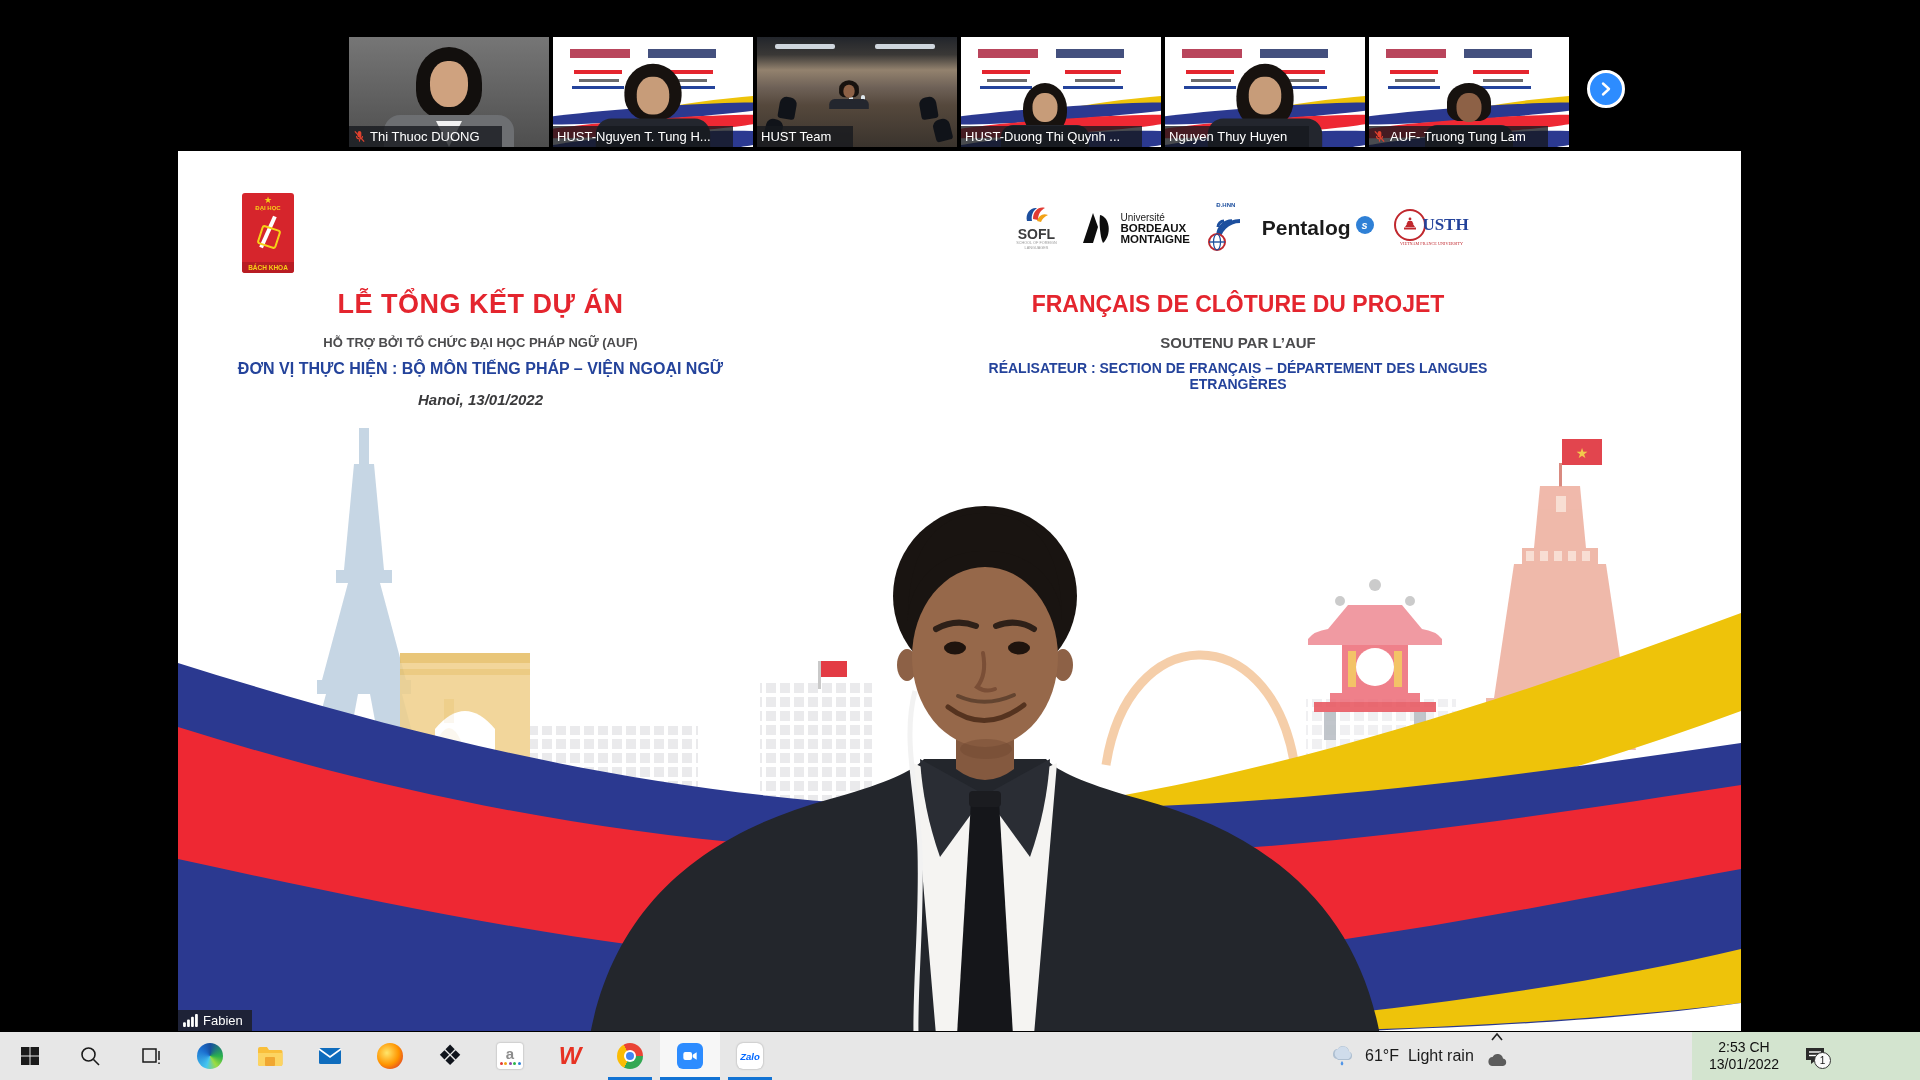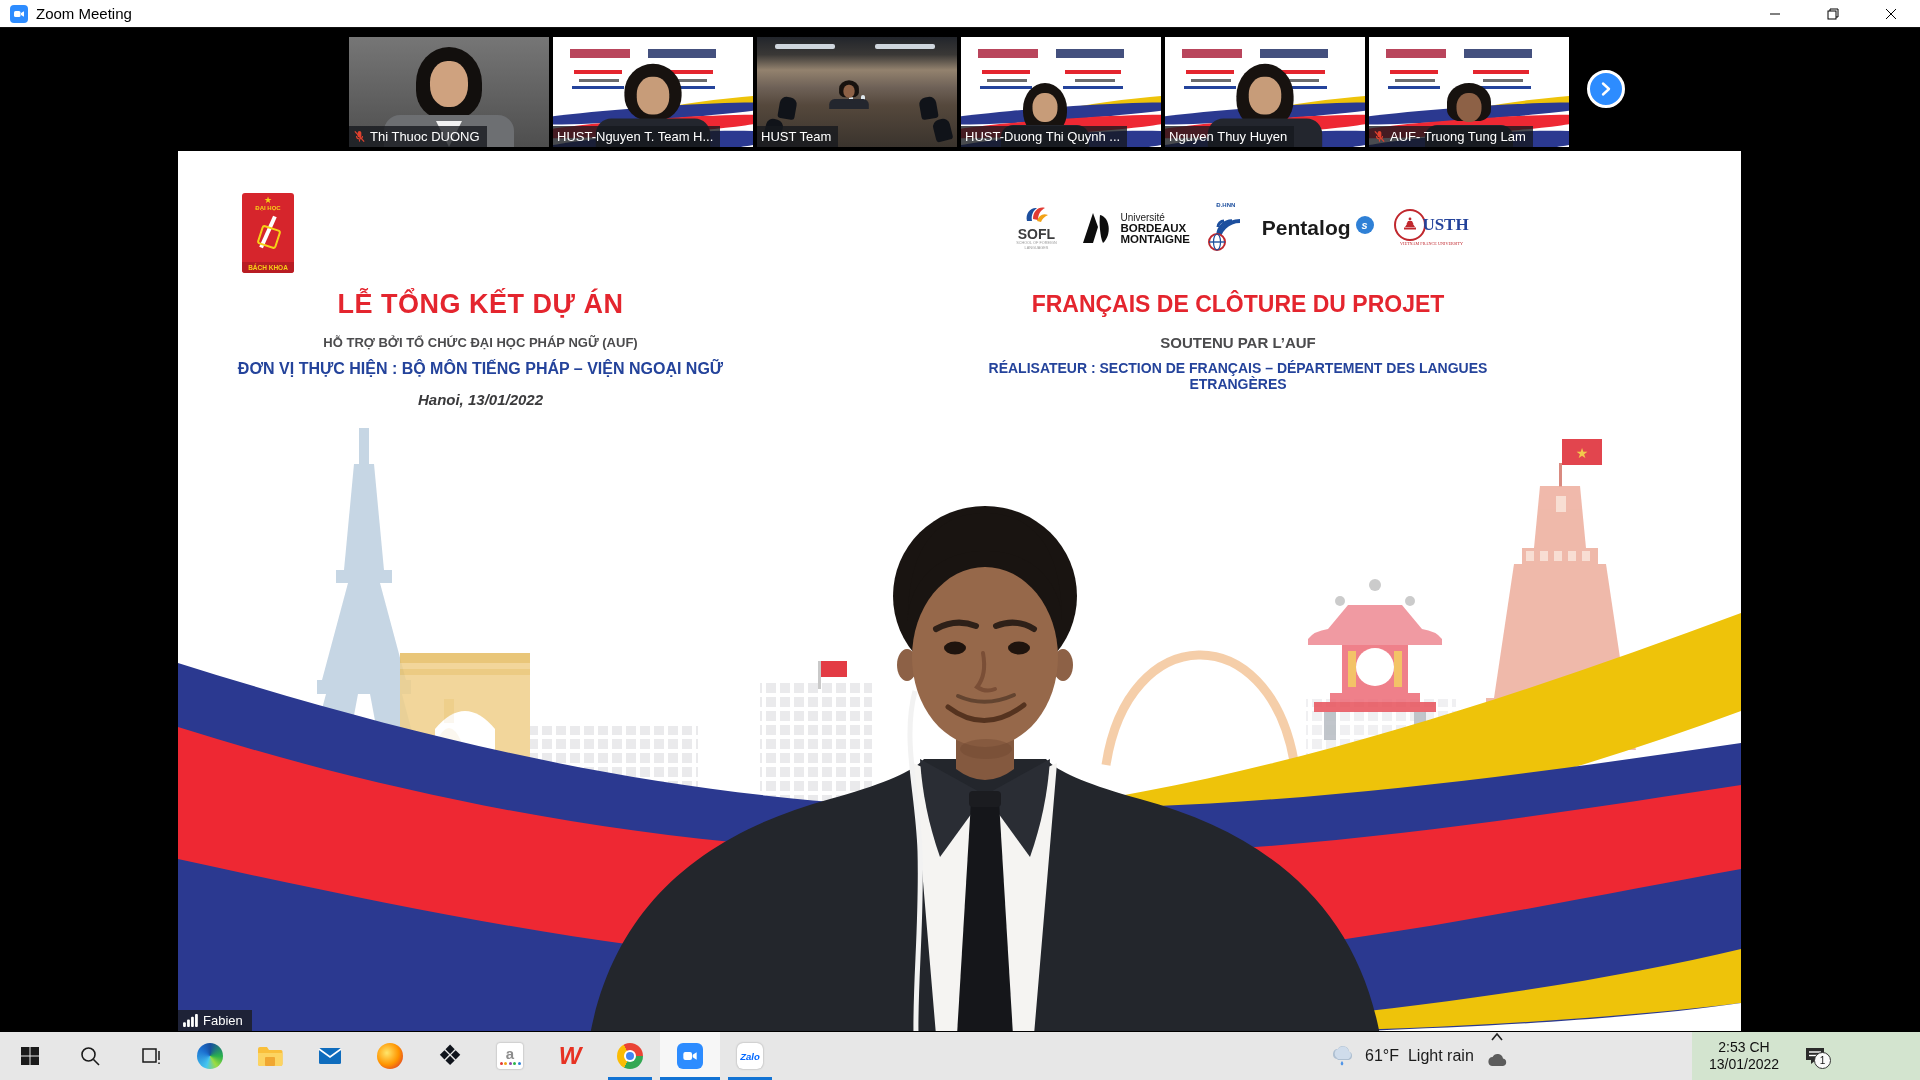--- a/index.html
+++ b/index.html
@@ -13,21 +13,21 @@
                   display:flex;align-items:center;justify-content:center;flex:0 0 auto;}
   .win-title{font-size:15px;color:#000;}
   .win-controls{position:absolute;right:0;top:0;height:27px;display:flex;}
   .win-btn{width:58px;height:27px;display:flex;align-items:center;justify-content:center;background:#fff;}
 
   
   .thumb{position:absolute;top:37px;width:200px;height:110px;background:#141414;overflow:hidden;}
   .t1{left:349px}.t2{left:553px}.t3{left:757px}.t4{left:961px}.t5{left:1165px}.t6{left:1369px}
   .thumb-label{position:absolute;left:0;bottom:0;max-width:100%;box-sizing:border-box;
                background:rgba(22,24,30,.78);color:#fff;font-size:13px;line-height:21px;
-               padding:0 7px 0 4px;display:flex;align-items:center;gap:4px;white-space:nowrap;overflow:hidden;}
+               padding:0 22px 0 4px;display:flex;align-items:center;gap:4px;white-space:nowrap;overflow:hidden;}
   .next-btn{position:absolute;left:1587px;top:70px;width:38px;height:38px;border-radius:50%;
             background:#2d8cff;border:3px solid #fff;box-sizing:border-box;
             display:flex;align-items:center;justify-content:center;cursor:pointer;}
 
   
   .mini-slide{position:absolute;inset:0;background:#fff;}
   .ms-marks{position:absolute;inset:0;background:
      linear-gradient(#e4252e,#e4252e) 14% 31%/24% 4px no-repeat,
      linear-gradient(#6b6b6d,#6b6b6d) 16% 39%/20% 3px no-repeat,
      linear-gradient(#24439b,#24439b) 13% 46%/26% 3px no-repeat,
@@ -176,47 +176,20 @@
           justify-content:center;cursor:pointer;}
   .badge{position:absolute;left:22px;top:20px;width:17px;height:17px;border-radius:50%;background:#fafafa;
          border:1.5px solid #333;box-sizing:border-box;font-size:10px;color:#111;display:flex;
          align-items:center;justify-content:center;}
 </style>
 </head>
 <body>
 
 <div class="screen">
 
-  <div class="titlebar">
-    <span class="zoom-app-badge">
-      <svg width="12" height="12" viewBox="0 0 24 24">
-          <rect x="2" y="6" width="13" height="12" rx="3" fill="#fff"></rect>
-          <path d="M16 10l6-3.5v11L16 14z" fill="#fff"></path>
-        </svg>
-    </span>
-    <span class="win-title">Zoom Meeting</span>
-    <div class="win-controls">
-      <div class="win-btn">
-        <svg width="12" height="12" viewBox="0 0 12 12">
-            <line x1="1" y1="6" x2="11" y2="6" stroke="#000" stroke-width="1"></line>
-          </svg>
-      </div>
-      <div class="win-btn">
-        <svg width="12" height="12" viewBox="0 0 12 12" fill="none" stroke="#000" stroke-width="1">
-            <rect x="1" y="3" width="8" height="8"></rect>
-            <path d="M3 3V1h8v8H9"></path>
-          </svg>
-      </div>
-      <div class="win-btn">
-        <svg width="12" height="12" viewBox="0 0 12 12">
-            <path d="M1 1l10 10M11 1L1 11" stroke="#000" stroke-width="1"></path>
-          </svg>
-      </div>
-    </div>
-  </div>
 
   <div class="thumb t1">
     <div class="portrait">
       <div class="pp-hair"></div>
       <div class="pp-face"></div>
       <div class="pp-body"></div>
       <div class="pp-shirt"></div>
     </div>
     <div class="thumb-label">
       <svg width="13" height="13" viewBox="0 0 14 14">
@@ -238,21 +211,21 @@
       <div class="ms-band ms-b1"></div>
       <div class="ms-band ms-b2"></div>
       <div class="ms-band ms-b3"></div>
       <div class="mp big">
         <div class="mp-hair"></div>
         <div class="mp-face"></div>
         <div class="mp-body"></div>
       </div>
     </div>
     <div class="thumb-label">
-      <span>HUST-Nguyen T. Team H...</span>
+      <span>HUST-Nguyen T. Tung H...</span>
     </div>
   </div>
 
   <div class="thumb t3">
     <div class="room">
       <div class="room-light" style="left:18px;width:60px;"></div>
       <div class="room-light" style="left:118px;width:60px;"></div>
       <div class="room-table"></div>
       <div class="room-chair" style="left:22px;top:60px;transform:rotate(10deg);"></div>
       <div class="room-chair" style="left:8px;top:82px;transform:rotate(14deg);"></div>

